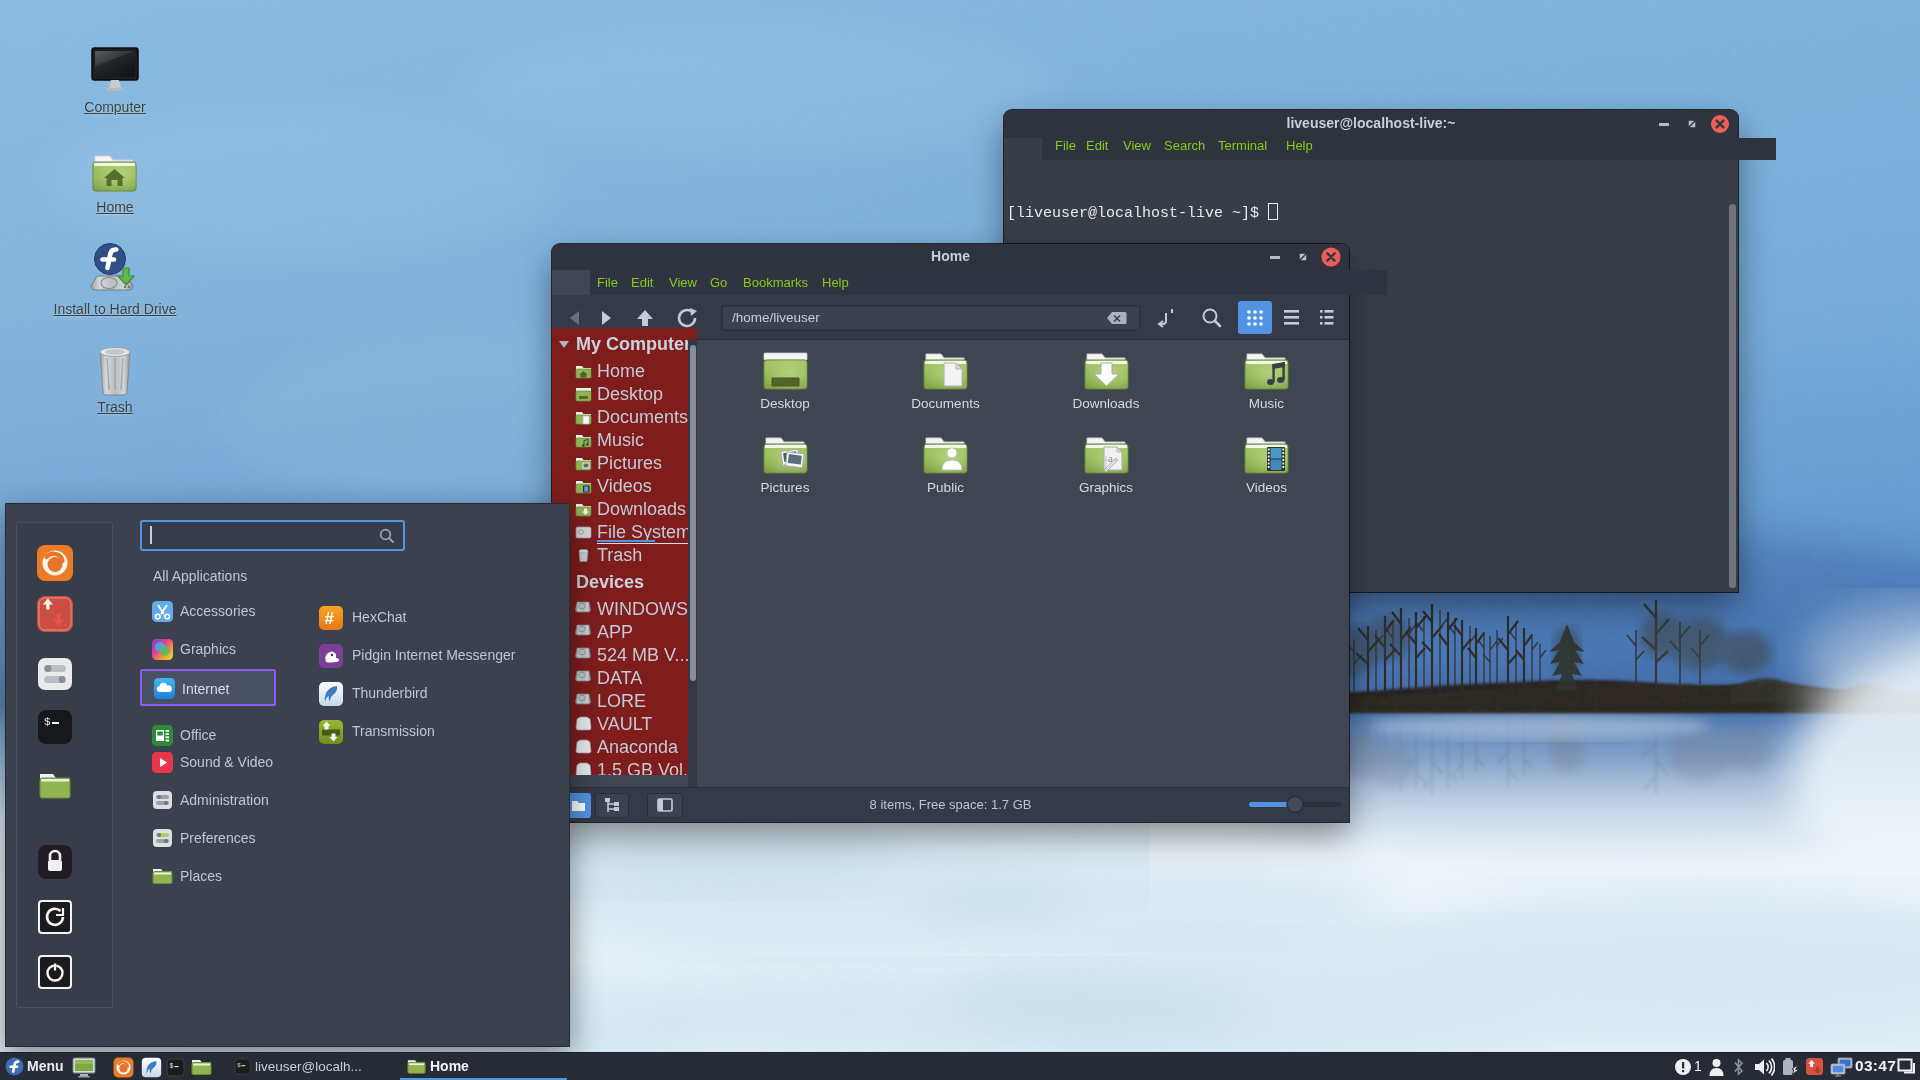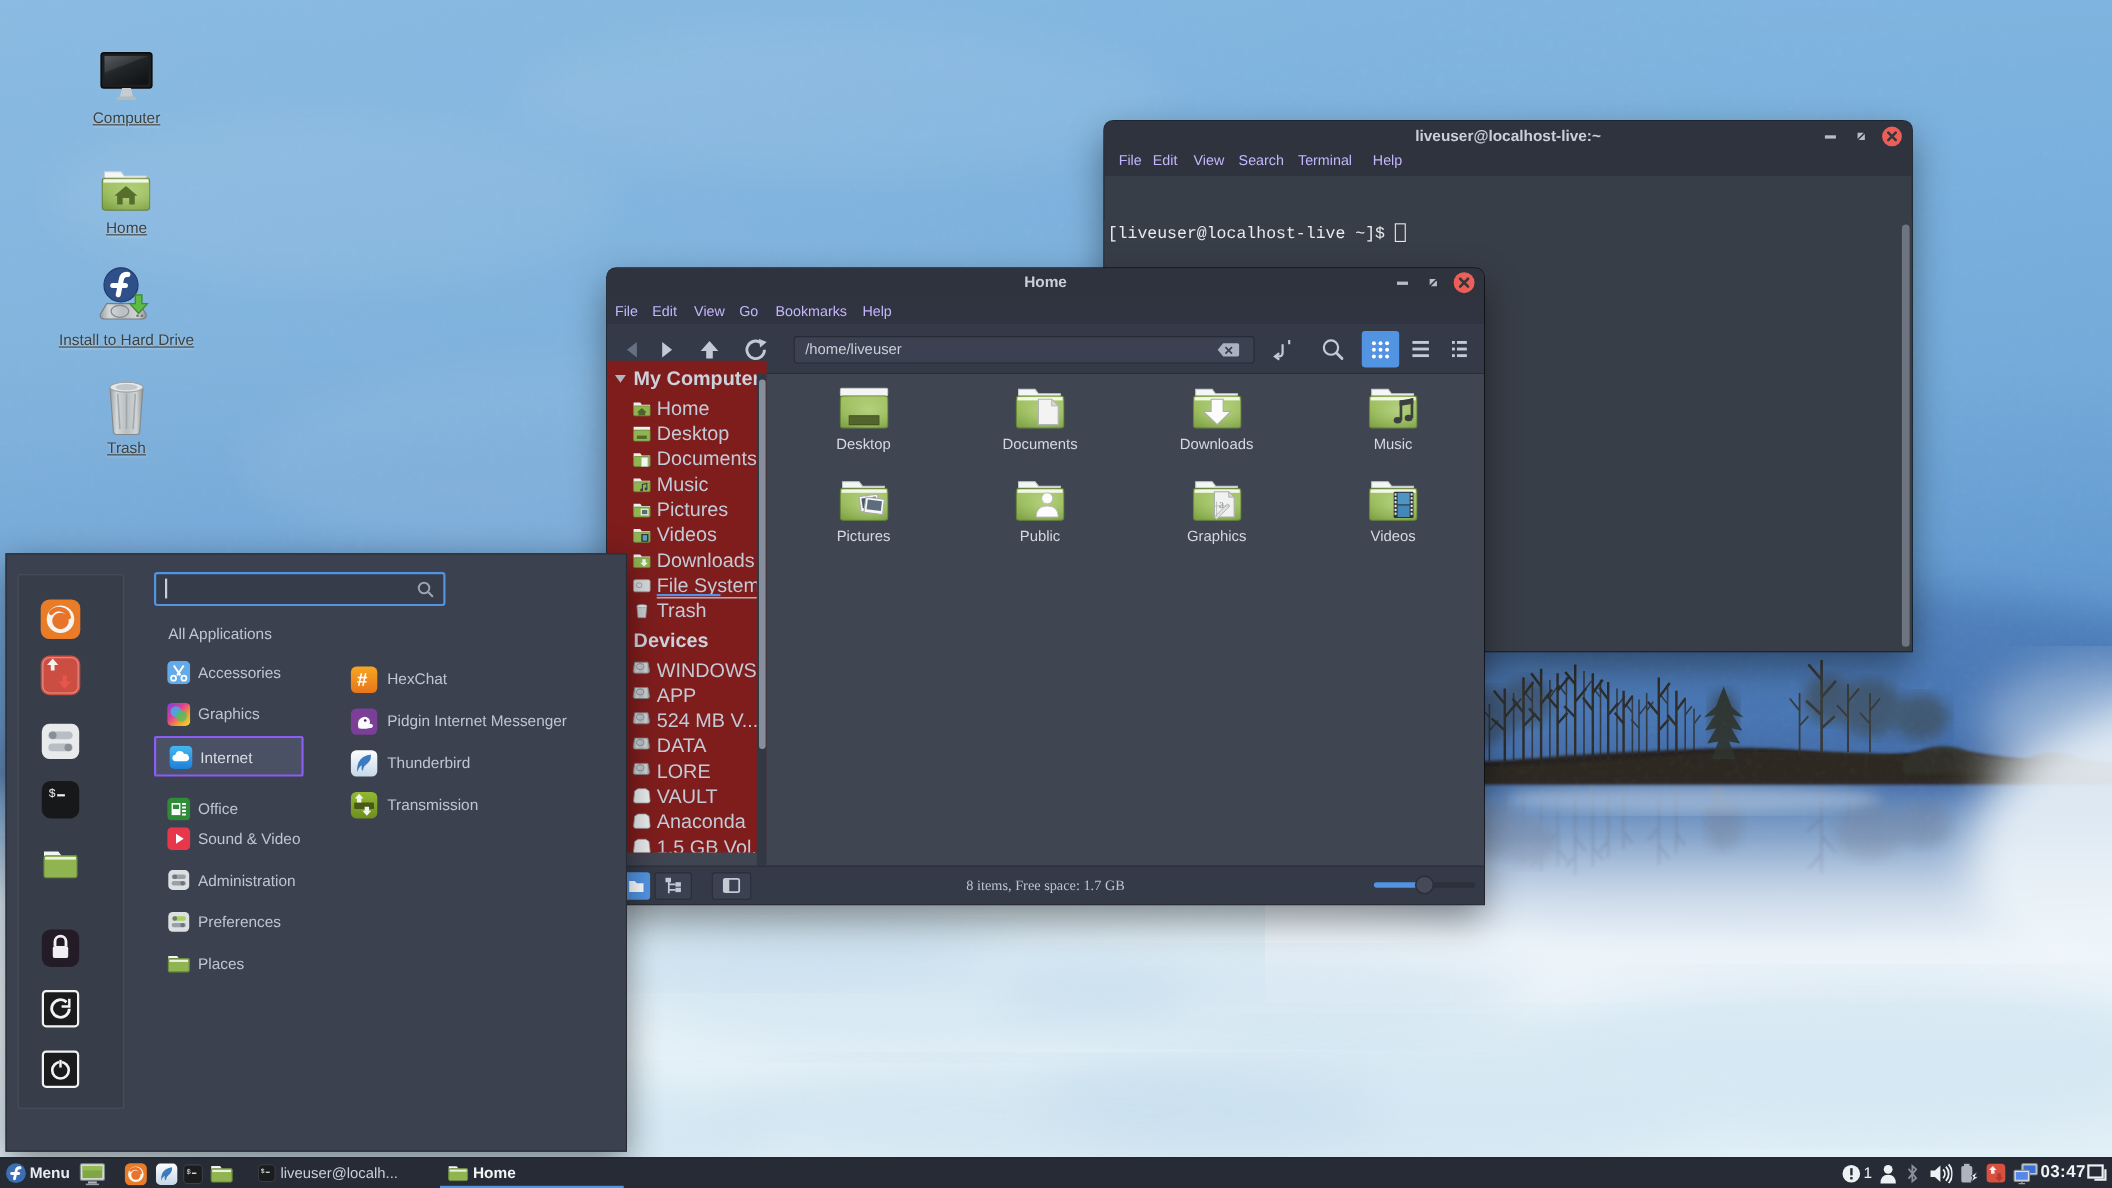--- a/index.html
+++ b/index.html
@@ -9,21 +9,21 @@
   
   #wall { position:absolute; left:0; top:0; width:1920px; height:1080px; }
   
   .dico { position:absolute; width:150px; text-align:center; }
   .dico .lbl { margin-top:3px; font-size:14px; color:#3e413f; text-shadow:0 1px 2px rgba(255,255,255,.35);text-decoration:underline; }
   
   .win { position:absolute; border-radius:8px 8px 0 0; box-shadow:0 14px 34px rgba(0,0,0,.42), 0 0 0 1px rgba(15,18,24,.85); }
   .tbar { position:absolute; left:0; top:0; right:0; height:28px; background:#2e333e; border-radius:7px 7px 0 0;
           color:#c9d0da; font-weight:bold; font-size:14px; text-align:center; line-height:27px; }
   .wbtn { position:absolute; top:0; height:28px; width:24px; color:#b6bdc8; }
-  .mrow { position:absolute; color:#c4b5fd; font-size:13px; }
+  .mrow { position:absolute; color:#84cc16; font-size:13px;margin-left:38px; }
   .mrow span { position:absolute; top:0; }
   
   .srow { position:absolute; left:0; width:145px; height:22px; line-height:22px; }
   .srow span { position:absolute; left:45px; top:0; white-space:nowrap; }
   .srow .sic { position:absolute; left:23px; top:0; }
   .shead { font-weight:bold; color:#ccd2dc; }
   .fitem { position:absolute; width:120px; text-align:center; }
   .fitem svg { display:block; margin:0 auto; }
   .flbl { margin-top:5px; font-size:13.5px; color:#d4d9e1; }
   
@@ -630,21 +630,21 @@
             <rect x="39.4" y="21.5" width="1.8" height="2"></rect>
             <rect x="39.4" y="25" width="1.8" height="2"></rect>
             <rect x="39.4" y="28.5" width="1.8" height="2"></rect>
             <rect x="39.4" y="32" width="1.8" height="2"></rect>
         </g>
       </svg>
       <div class="flbl">Videos</div>
     </div>
   </div>
 
-  <div style="position:absolute; left:0; top:543px; width:100%; height:35px; background:#343a47; border-top:1px solid #2a2e38;font-family:Liberation Serif, serif;">
+  <div style="position:absolute; left:0; top:543px; width:100%; height:35px; background:#343a47; border-top:1px solid #2a2e38;">
     <div style="position:absolute; left:13px; top:5px; width:26px; height:25px; background:#5294e2; border-radius:3px;">
       <svg width="26" height="25">
           <path d="M7,8 h5 l2,2 h6 v8 H7 z" fill="#fff"></path>
         </svg>
     </div>
     <div style="position:absolute; left:43px; top:5px; width:34px; height:25px; background:#3b4150; border:1px solid #2a2e38; border-radius:3px;">
       <svg width="32" height="23">
           <g stroke="#c3cad6" stroke-width="1.6" fill="none">
             <path d="M12,6 v12 M12,10 h6 M12,15 h6"></path>
             <rect x="9" y="4" width="5" height="4" fill="#c3cad6" stroke="none"></rect>

